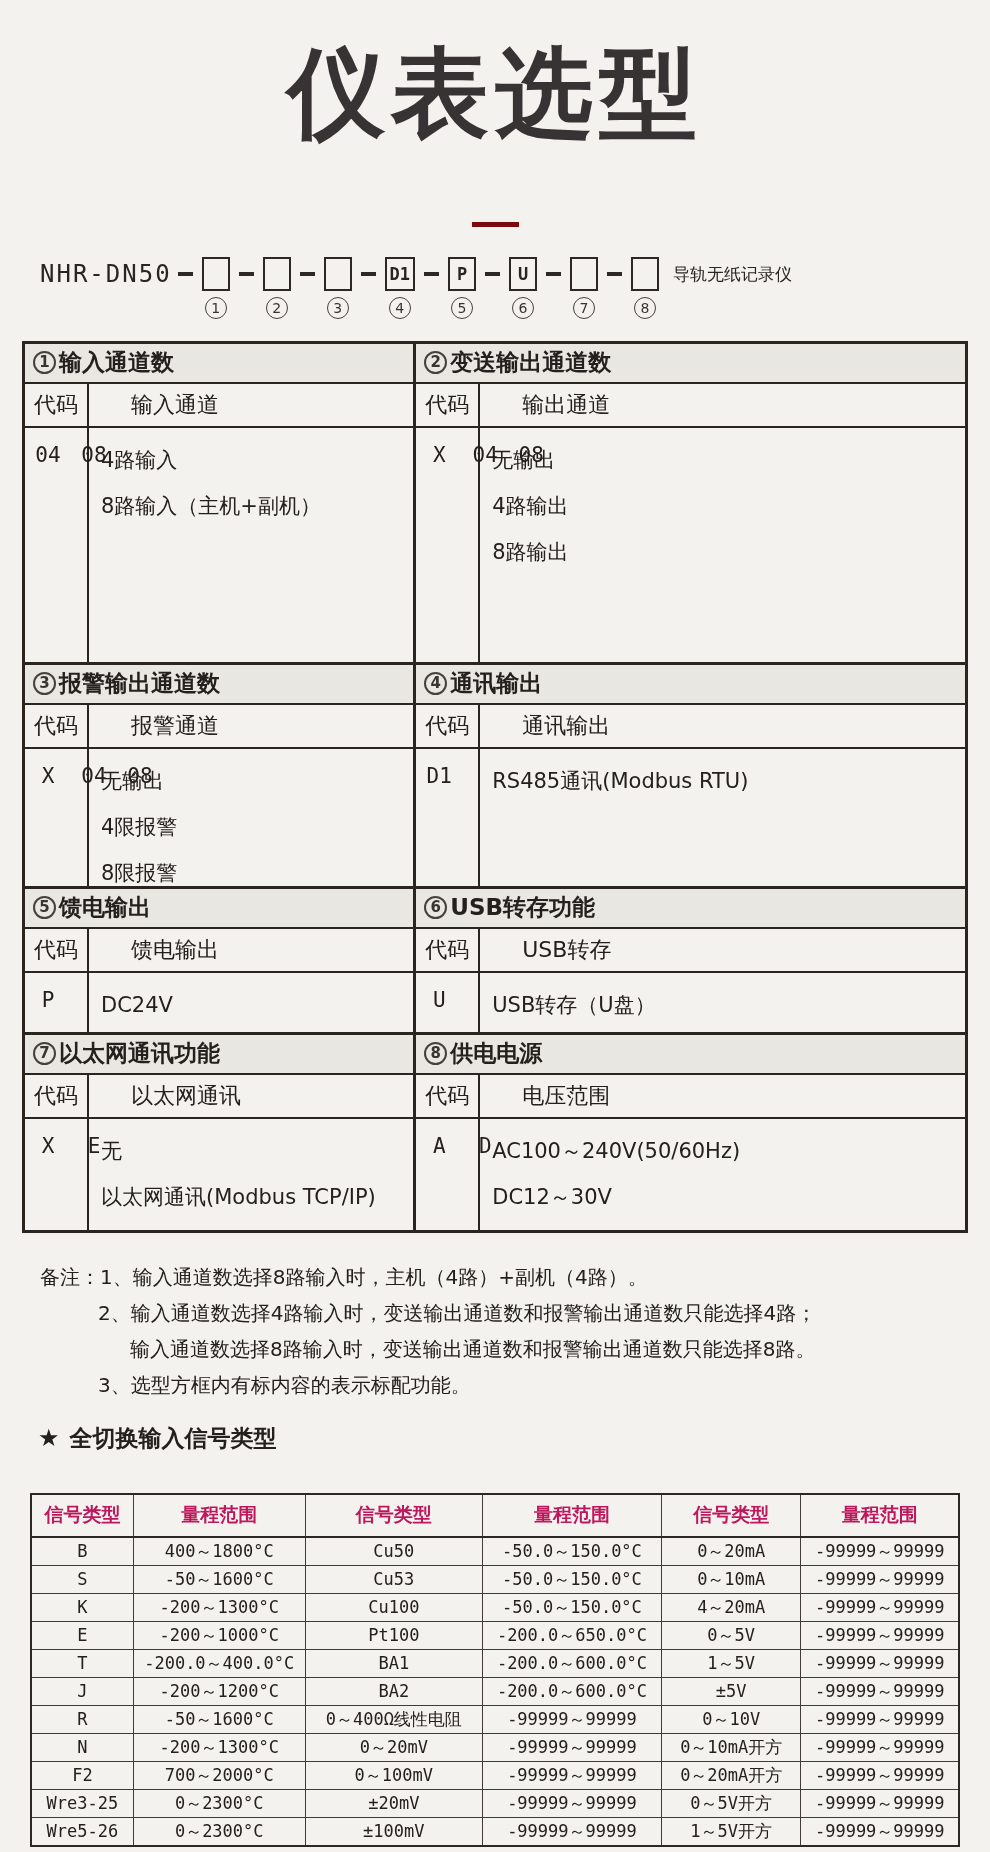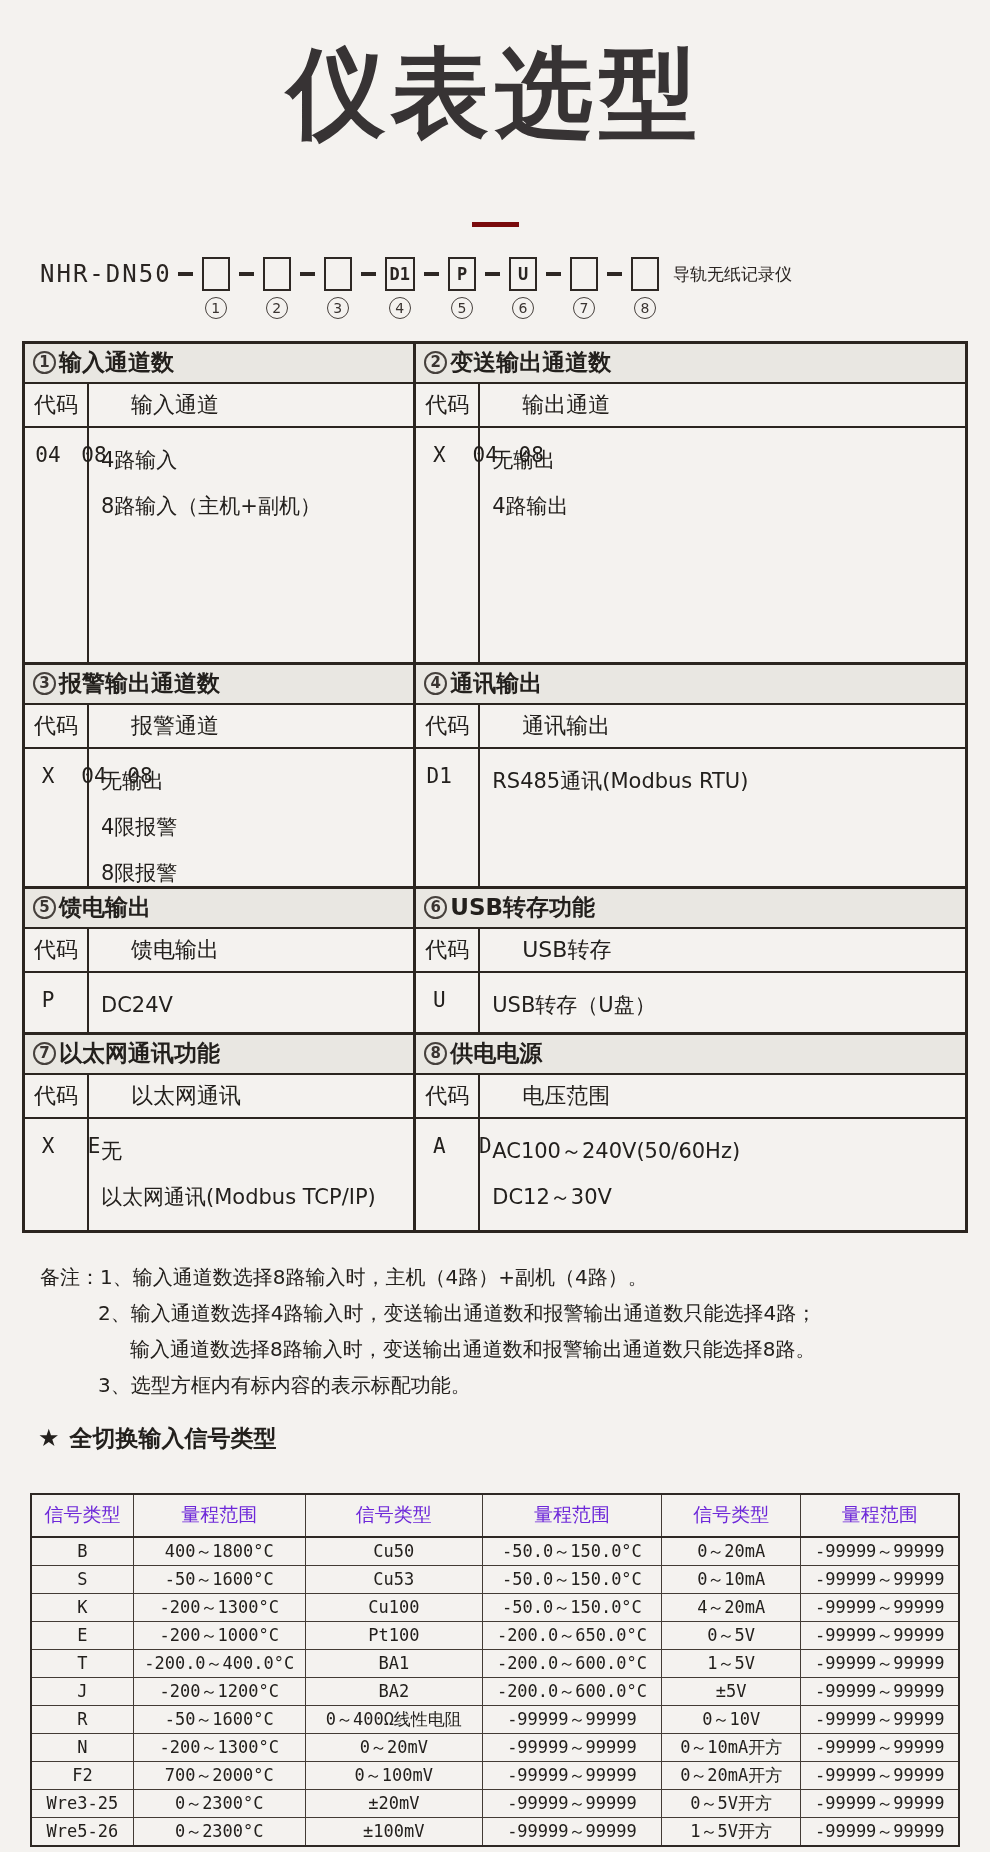--- a/index.html
+++ b/index.html
@@ -97,21 +97,21 @@
   .signal-title .star{font-size:24px;font-weight:normal;}
   .signal-table{
     margin:40px 30px 0;width:930px;table-layout:fixed;
     border-collapse:collapse;border:2px solid #2e2824;
   }
   .signal-table th,.signal-table td{
     border:1px solid #433b35;text-align:center;padding:0 2px;
     overflow:hidden;white-space:nowrap;
   }
   .signal-table th{
-    height:41px;font-size:19px;font-weight:normal;color:#6d28d9;
+    height:41px;font-size:19px;font-weight:bold;color:#be185d;
     border-bottom:2px solid #2e2824;
   }
   .signal-table td{
     height:27px;font-size:17px;color:#23201d;
     font-family:"DejaVu Sans Mono","Liberation Mono",monospace;
   }
   .signal-table th:nth-child(1),.signal-table td:nth-child(1){width:10.8%;}
   .signal-table th:nth-child(2),.signal-table td:nth-child(2){width:18.6%;}
   .signal-table th:nth-child(3),.signal-table td:nth-child(3){width:19.2%;}
   .signal-table th:nth-child(4),.signal-table td:nth-child(4){width:19.4%;}
@@ -205,20 +205,21 @@
         </div>
         <div class="sec-body">
           <div class="codes">
             <div class="code-cell">X</div>
             <div class="code-cell">04</div>
             <div class="code-cell">08</div>
           </div>
           <div class="descs">
             <div class="desc-cell">无输出</div>
             <div class="desc-cell">4路输出</div>
+            <div class="desc-cell">8路输出</div>
           </div>
         </div>
       </div>
       <div class="sec rtop" style="grid-area: 2 / 1;">
         <div class="sec-header">
           <span class="circ">3</span>
           <span>报警输出通道数</span>
         </div>
         <div class="sec-sub">
           <div class="code-h">代码</div>

